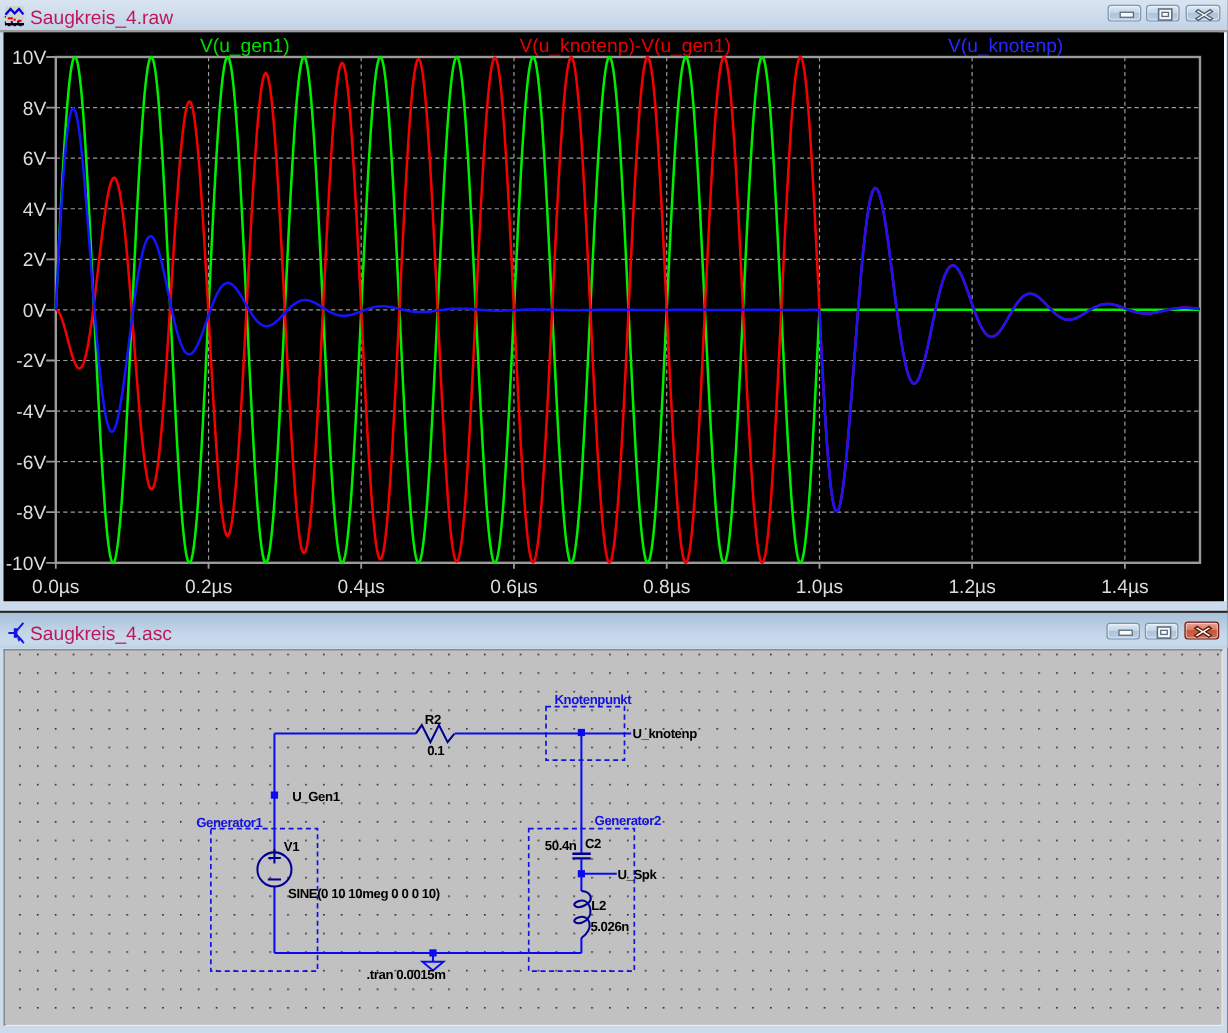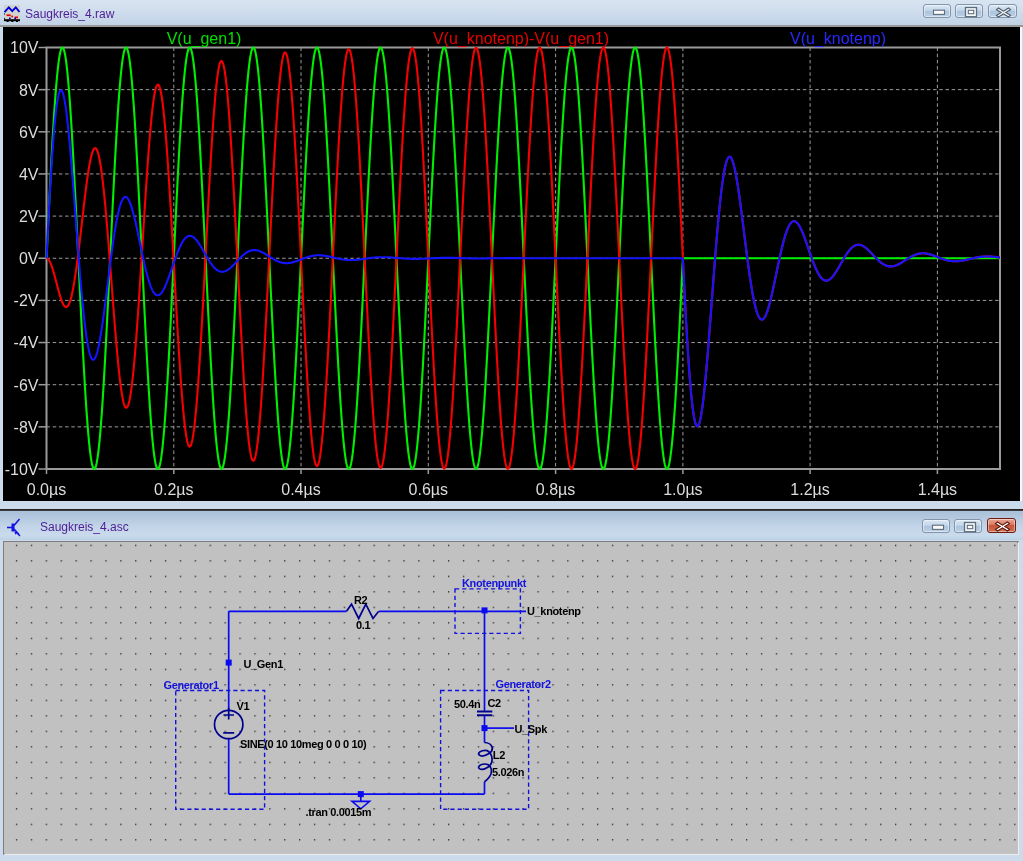--- a/index.html
+++ b/index.html
@@ -1,16 +1,16 @@
 <!DOCTYPE html>
 <html><head><meta charset="utf-8"><style>
 *{margin:0;padding:0;box-sizing:border-box}
 body{width:1023px;height:861px;position:relative;overflow:hidden;background:#ccdbeb;font-family:"Liberation Sans",sans-serif}
 .tb{position:absolute;left:0;width:1023px}
-.tt{position:absolute;font-size:12px;color:#4c1d95}
+.tt{position:absolute;font-size:16px;color:#be185d}
 </style></head><body>
 
 <div class="tb" style="top:0;height:27px;background:linear-gradient(180deg,#d9e4f1 0%,#cfdded 45%,#c2d3e6 100%);border-bottom:2px solid #9a9a9a;box-sizing:border-box;height:27px"></div>
 <svg width="18" height="17" style="position:absolute;left:4px;top:5px">
     <rect x="0" y="0" width="16" height="15.5" fill="#d3d3cd"></rect>
     <path d="M0.5 7.2 L4.8 2.4 L8.2 6.2 L11.8 2.4 L15.5 7" fill="none" stroke="#0000dd" stroke-width="1.9"></path>
     <rect x="2.5" y="9.4" width="4.2" height="1.7" fill="#e80000"></rect>
     <rect x="7.3" y="10.6" width="1.8" height="1.7" fill="#e80000"></rect>
     <rect x="10.8" y="11.5" width="3.2" height="1.7" fill="#e80000"></rect>
     <rect x="5" y="12.5" width="1.7" height="1.6" fill="#0000bb"></rect>
@@ -116,21 +116,21 @@
 <div style="position:absolute;left:0;top:508.5px;width:1023px;height:2.5px;background:linear-gradient(180deg,#161616,#4a4a4a)"></div>
 <div class="tb" style="top:511px;height:29px;background:linear-gradient(180deg,#a9c0d9 0%,#c3d5e8 55%,#c8daeb 85%,#bdd2e6 100%)"></div>
 <svg width="16" height="19" style="position:absolute;left:5px;top:518px">
     <path d="M2 9.5 H7" stroke="#1414e0" stroke-width="1.6" fill="none"></path>
     <rect x="6.5" y="5.5" width="3" height="8" fill="#1414e0"></rect>
     <path d="M9 7.5 L14.5 1" stroke="#1414e0" stroke-width="1.6" fill="none"></path>
     <path d="M9 11 L14 16.5" stroke="#1414e0" stroke-width="1.6" fill="none"></path>
     <path d="M9.2 13.5 l3.5 1 l-2.2 2.2 z" fill="#1414e0"></path>
     <path d="M12.5 15.5 l2.5 2.5" stroke="#1414e0" stroke-width="1.4"></path>
   </svg>
-<div class="tt" style="left:40px;top:520px">Saugkreis_4.asc</div>
+<div class="tt" style="left:25px;top:520px">Saugkreis_4.asc</div>
 <div style="position:absolute;left:922px;top:519px;width:28px;height:14px;border:1px solid #8295ab;border-radius:3px;background:linear-gradient(180deg,#dce8f4 0%,#c3d6ea 45%,#abc3dd 50%,#bcd0e5 100%);box-shadow:inset 0 0 0 1px rgba(255,255,255,.45)">
     <svg width="29" height="14" style="position:absolute;left:0;top:0">
       <rect x="9.5" y="5.2" width="11" height="4.2" fill="#fafafa" stroke="#5e6d7b" stroke-width="1.1"></rect>
     </svg>
   </div>
 <div style="position:absolute;left:954px;top:519px;width:28px;height:14px;border:1px solid #8295ab;border-radius:3px;background:linear-gradient(180deg,#dce8f4 0%,#c3d6ea 45%,#abc3dd 50%,#bcd0e5 100%);box-shadow:inset 0 0 0 1px rgba(255,255,255,.45)">
     <svg width="29" height="14" style="position:absolute;left:0;top:0">
       <rect x="9.5" y="2.5" width="11" height="9.2" fill="#f6f9fc" stroke="#5e6d7b" stroke-width="1.3"></rect>
       <rect x="12.3" y="5.3" width="5.4" height="3.4" fill="#fff" stroke="#5e6d7b" stroke-width="1.1"></rect>
     </svg>

